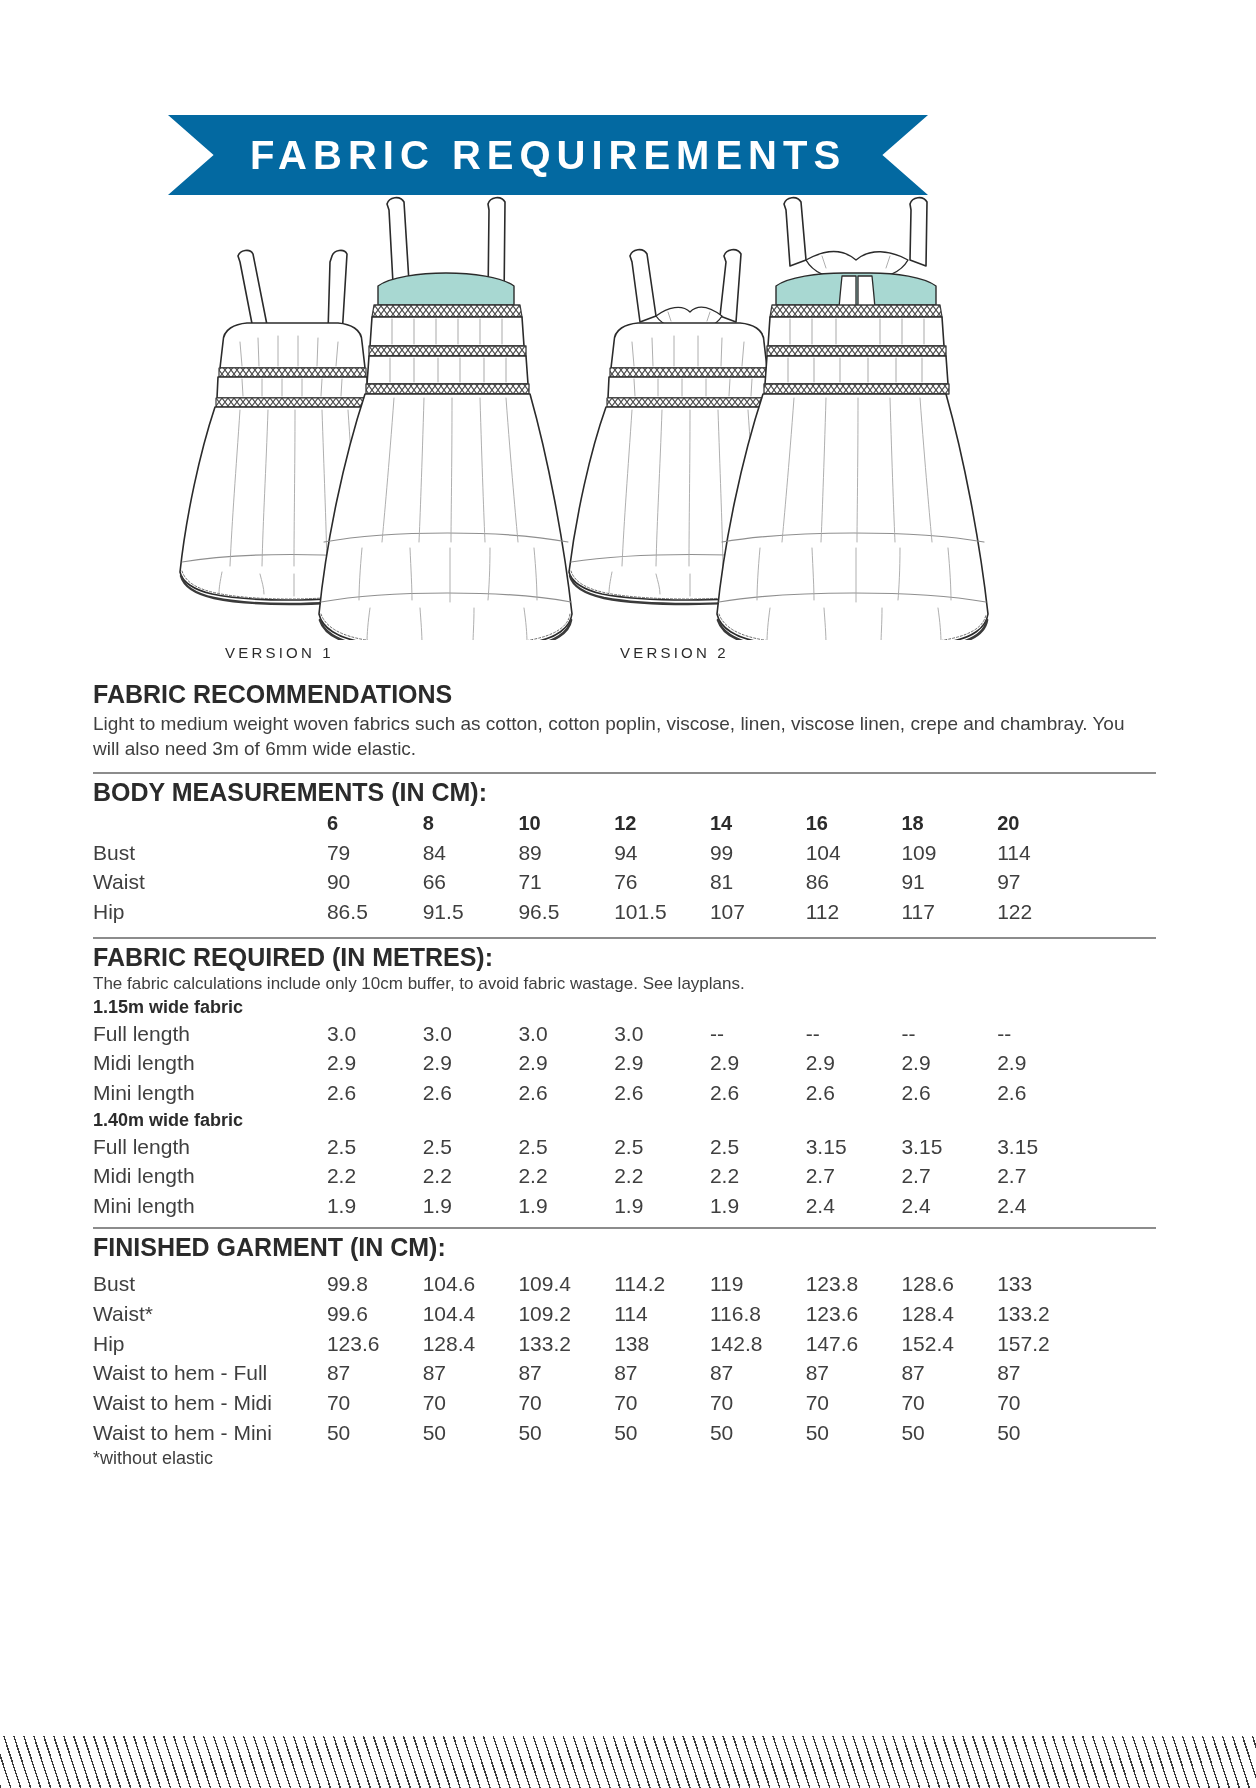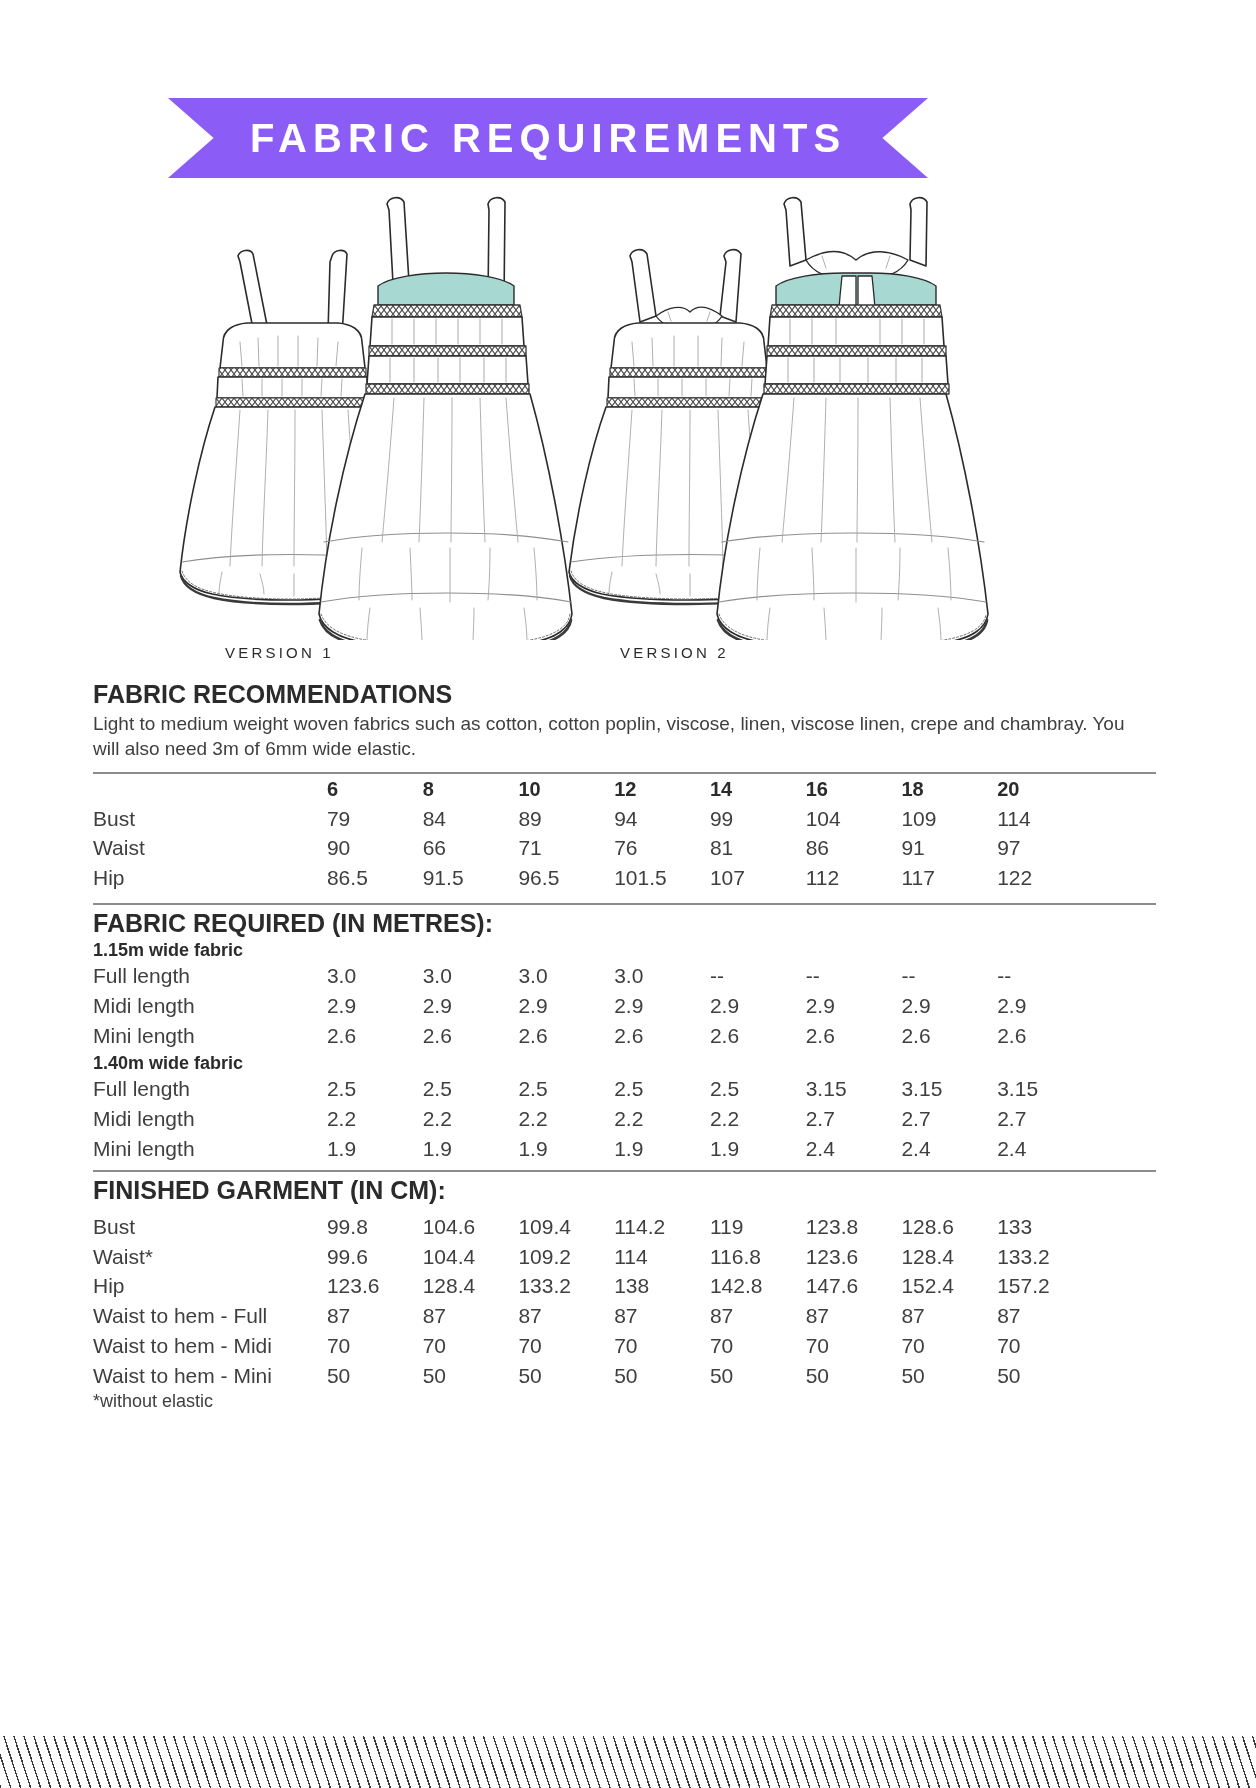--- a/index.html
+++ b/index.html
@@ -20,26 +20,27 @@
   .banner-wrap {
     position: absolute;
     top: 98px;
     left: 168px;
     width: 760px;
     height: 80px;
   }
   .banner {
     width: 100%;
     height: 100%;
-    background: #8b5cf6;
+    background: #0369a1;
     -webkit-clip-path: polygon(0 0, 100% 0, 100% 0, 94% 50%, 100% 100%, 100% 100%, 0 100%, 6% 50%);
     clip-path: polygon(0 0, 100% 0, 94% 50%, 100% 100%, 0 100%, 6% 50%);
     display: flex;
     align-items: center;
     justify-content: center;
+    margin-top: 17px;
   }
   .banner-title {
     color: #ffffff;
     font-size: 40px;
     font-weight: bold;
     letter-spacing: 6px;
     line-height: 1;
     white-space: nowrap;
   }
 
@@ -464,20 +465,21 @@
 
   <section>
     <h2 class="recs-title">FABRIC RECOMMENDATIONS</h2>
     <p class="body-text">Light to medium weight woven fabrics such as cotton, cotton poplin, viscose, linen, viscose linen, crepe and chambray. You will also need 3m of 6mm wide elastic.</p>
   </section>
 
   <div class="spacer-10"></div>
   <div class="h-rule"></div>
 
   <section>
+    <h2 class="section-title">BODY MEASUREMENTS (IN CM):</h2>
     <table class="meas">
       <colgroup>
         <col class="label-col">
           <col class="size-col">
           <col class="size-col">
           <col class="size-col">
           <col class="size-col">
         <col class="size-col">
           <col class="size-col">
           <col class="size-col">
@@ -532,20 +534,21 @@
         </tr>
       </tbody>
     </table>
   </section>
 
   <div class="spacer-10"></div>
   <div class="h-rule"></div>
 
   <section>
     <h2 class="section-title">FABRIC REQUIRED (IN METRES):</h2>
+    <p class="note-text">The fabric calculations include only 10cm buffer, to avoid fabric wastage. See layplans.</p>
 
     <div class="sub-head">1.15m wide fabric</div>
     <table class="meas">
       <colgroup>
         <col class="label-col">
           <col class="size-col">
           <col class="size-col">
           <col class="size-col">
           <col class="size-col">
         <col class="size-col">

